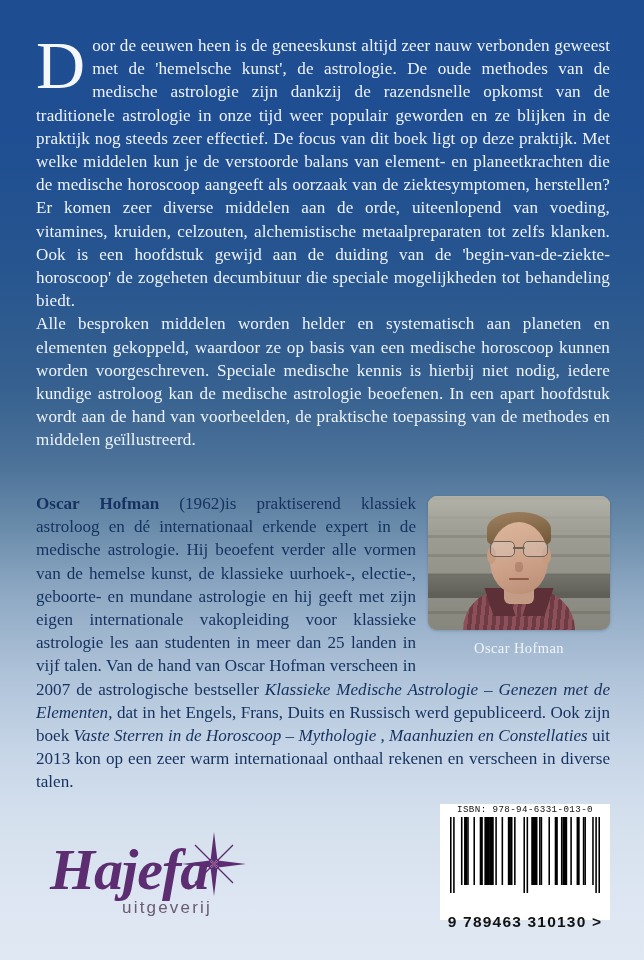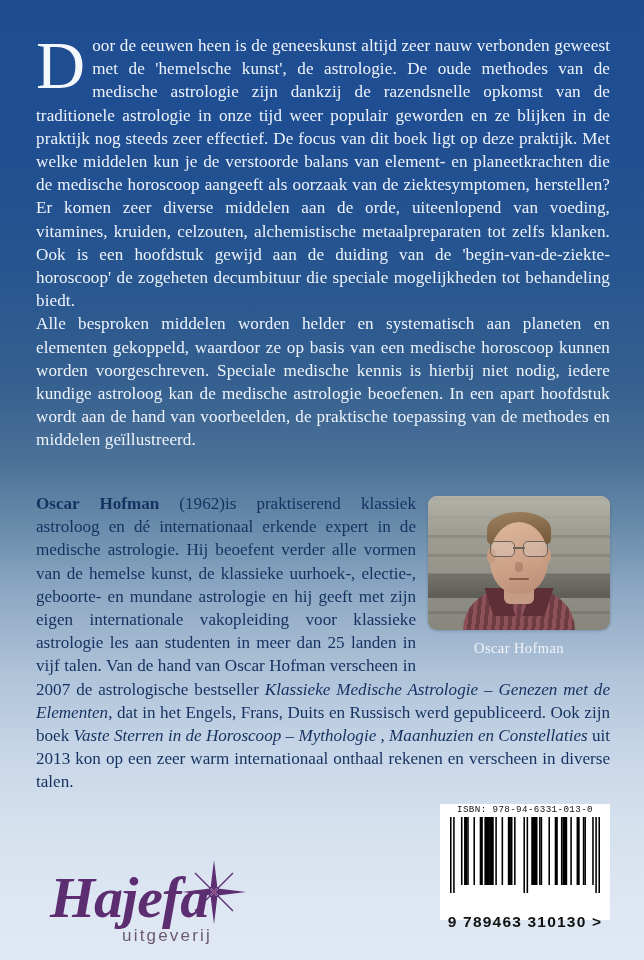--- a/index.html
+++ b/index.html
@@ -232,21 +232,21 @@
     font-weight: 700;
   }
   .title-italic {
     font-style: italic;
   }
 
   
   .logo {
     position: absolute;
     left: 50px;
-    top: 864px;
+    top: 836px;
     width: 200px;
     height: 96px;
   }
   .logo-word {
     position: absolute;
     left: 0;
     top: 2px;
     font-family: "Liberation Serif", "DejaVu Serif", serif;
     font-style: italic;
     font-weight: 700;

